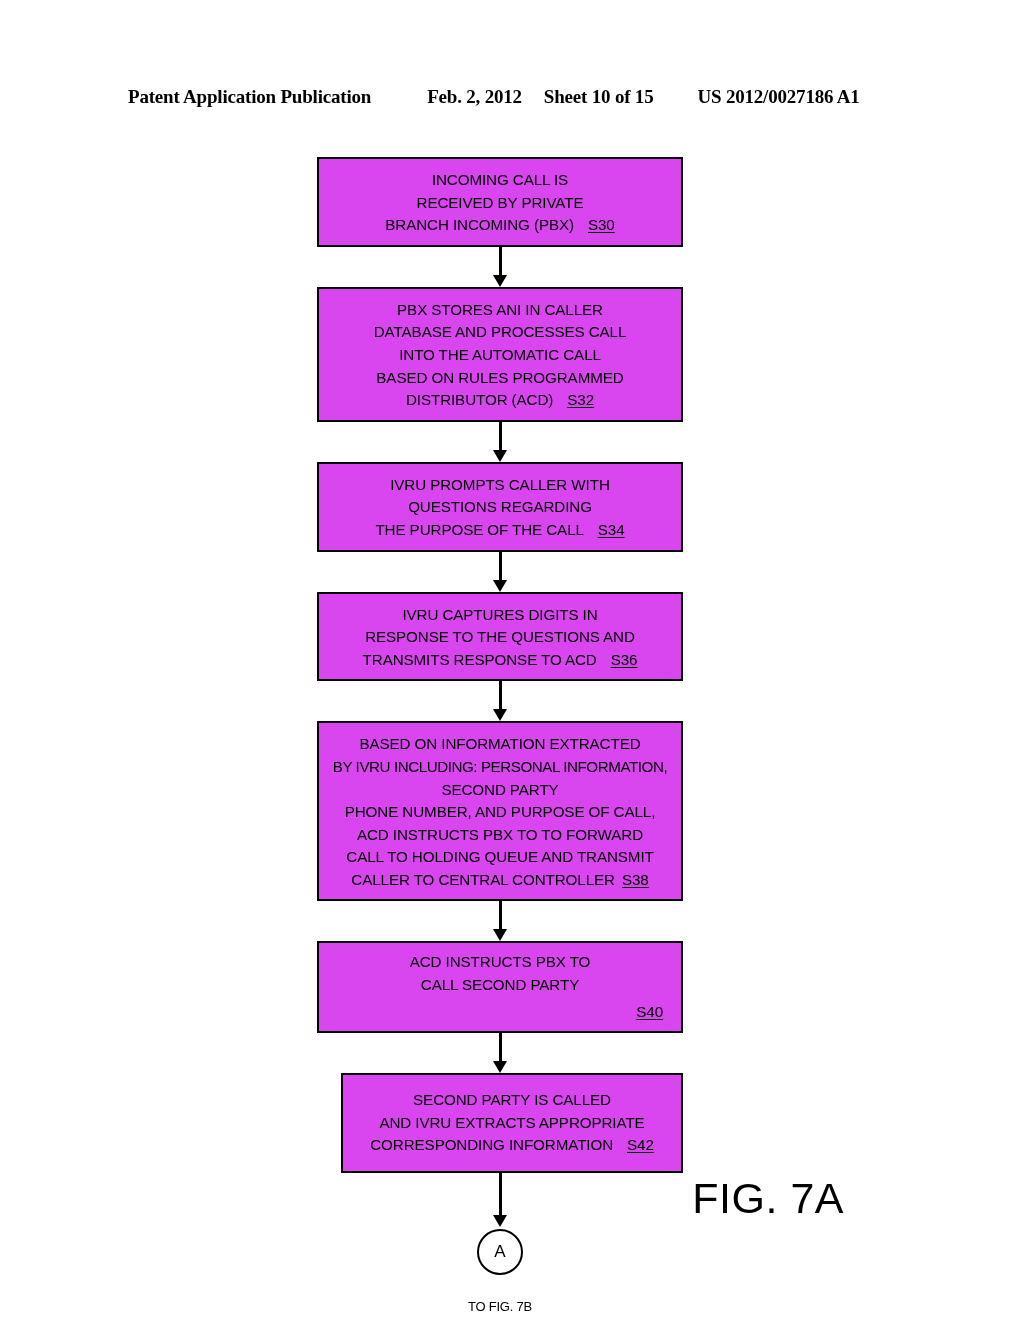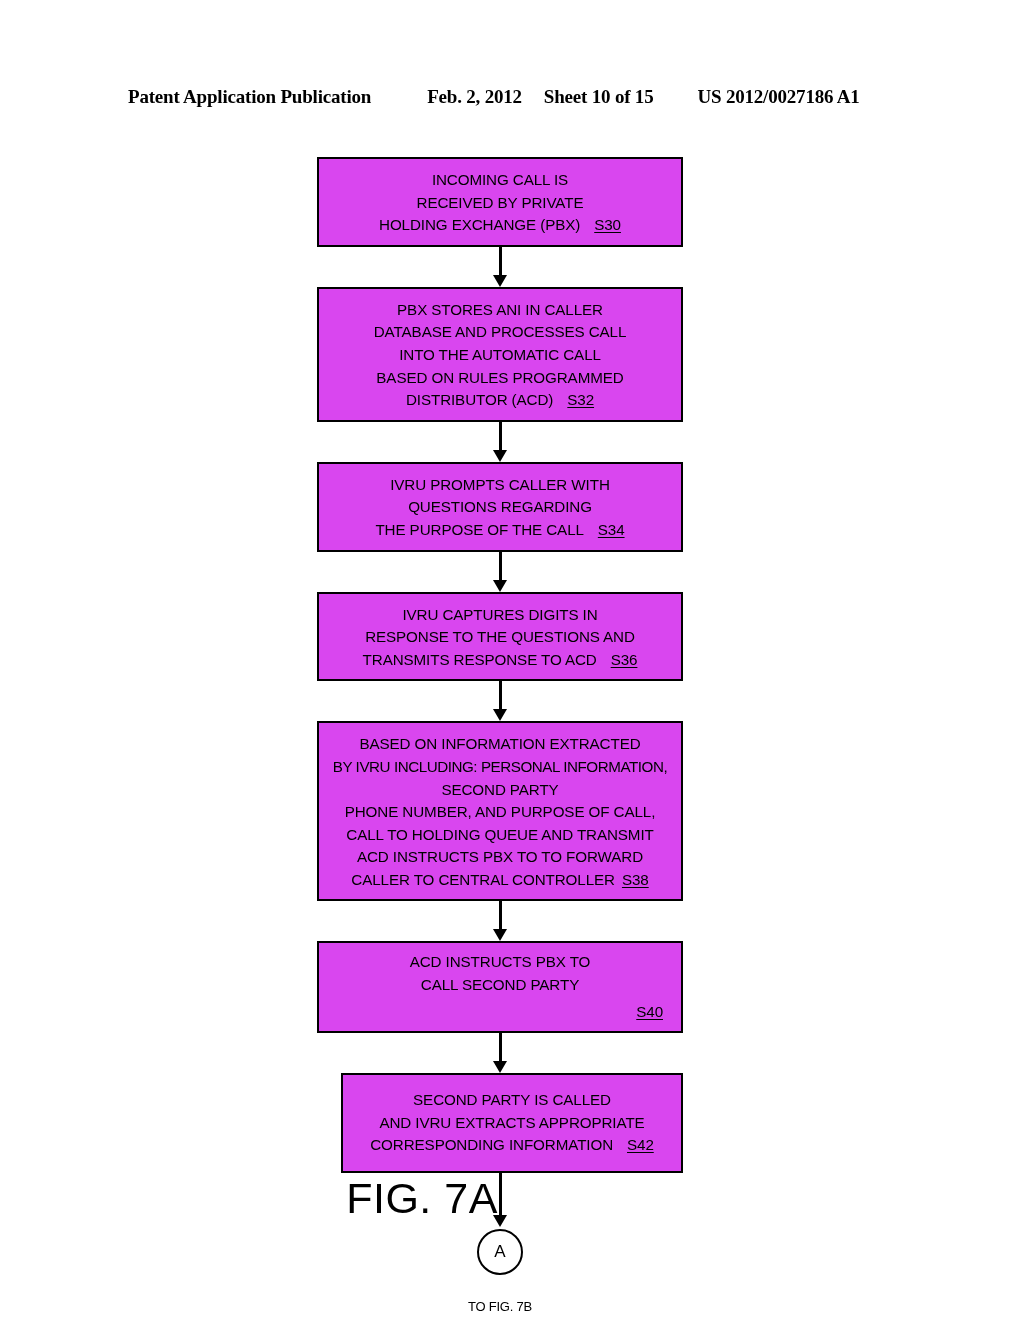--- a/index.html
+++ b/index.html
@@ -122,41 +122,41 @@
     font-size: 13px;
     letter-spacing: -0.2px;
   }
 
   
   .fig-caption {
     position: absolute;
     top: 1174px;
     left: 0;
     width: 844px;
-    text-align: center;
+    text-align: right;
     font-size: 43px;
     letter-spacing: 0.5px;
   }
 </style>
 </head>
 <body>
 
 <div class="pub-header">
   <span class="hdr-title">Patent Application Publication</span>
   <span class="hdr-date">Feb. 2, 2012</span>
   <span class="hdr-sheet">Sheet 10 of 15</span>
   <span class="hdr-num">US 2012/0027186 A1</span>
 </div>
 
 <div class="flow">
 
   <div class="node">
     <div class="line">INCOMING CALL IS</div>
     <div class="line">RECEIVED BY PRIVATE</div>
-    <div class="line"><span>HOLDING EXCHANGE (PBX)</span><span class="step-label label-inline">S30</span></div>
+    <div class="line"><span>BRANCH INCOMING (PBX)</span><span class="step-label label-inline">S30</span></div>
   </div>
 
   <div class="arrow">
       <span class="shaft"></span>
       <span class="head"></span>
     </div>
 
   <div class="node">
     <div class="line">PBX STORES ANI IN CALLER</div>
     <div class="line">DATABASE AND PROCESSES CALL</div>
@@ -190,22 +190,22 @@
   <div class="arrow">
       <span class="shaft"></span>
       <span class="head"></span>
     </div>
 
   <div class="node">
     <div class="line">BASED ON INFORMATION EXTRACTED</div>
     <div class="line wide">BY IVRU INCLUDING: PERSONAL INFORMATION,</div>
     <div class="line">SECOND PARTY</div>
     <div class="line">PHONE NUMBER, AND PURPOSE OF CALL,</div>
+    <div class="line">ACD INSTRUCTS PBX TO TO FORWARD</div>
     <div class="line">CALL TO HOLDING QUEUE AND TRANSMIT</div>
-    <div class="line">ACD INSTRUCTS PBX TO TO FORWARD</div>
     <div class="line"><span>CALLER TO CENTRAL CONTROLLER</span><span class="step-label label-inline" style="margin-left:7px;">S38</span></div>
   </div>
 
   <div class="arrow">
       <span class="shaft"></span>
       <span class="head"></span>
     </div>
 
   <div class="node" style="padding-top:8px;">
     <div class="line">ACD INSTRUCTS PBX TO</div>

